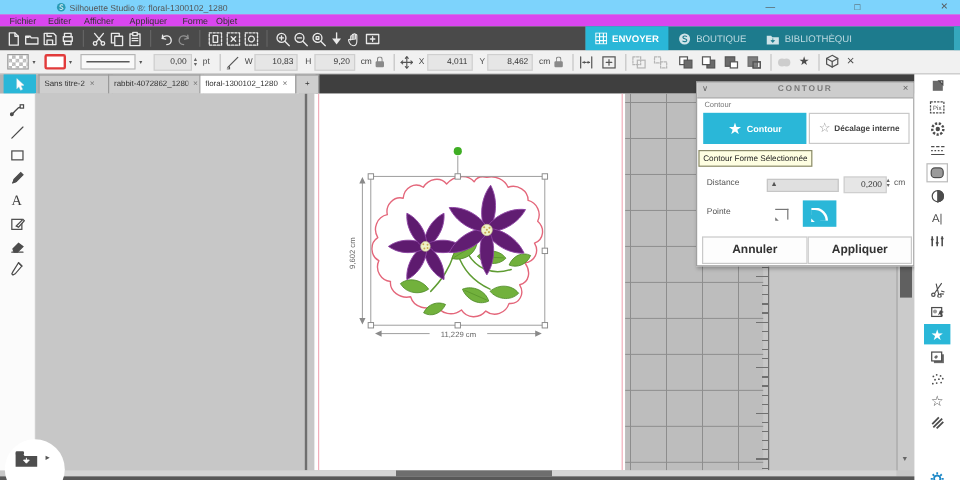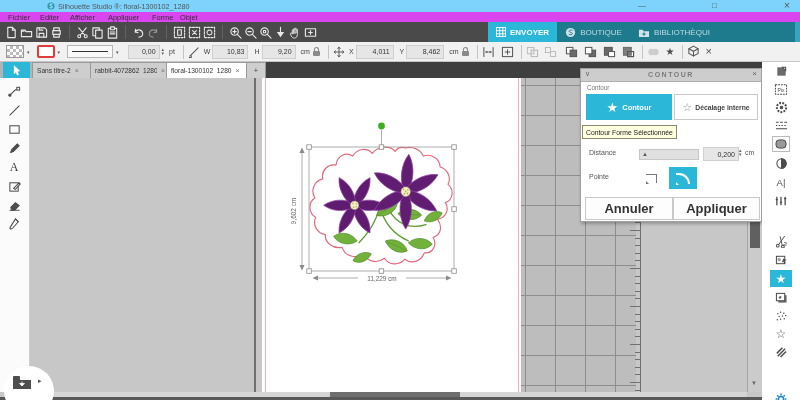--- a/index.html
+++ b/index.html
@@ -18,21 +18,21 @@
   .lock{width:7px;height:5px;background:#8a8a8a;border-radius:1px;position:relative;margin-left:3px;margin-top:3px;}
   .lock:before{content:"";position:absolute;top:-3.5px;left:1px;width:3.5px;height:3.5px;border:1px solid #8a8a8a;border-bottom:none;border-radius:3px 3px 0 0;}
   .tab{height:15px;border:1px solid #9a9a9a;border-bottom:none;background:#cecece;display:flex;align-items:center;font-size:6.6px;color:#333;padding:0 4px;gap:4px;}
   .tab.active{background:#fff;}
   .tclose{color:#777;font-size:7px;}
   .pal{width:16px;height:15px;display:flex;align-items:center;justify-content:center;}
   .pal svg{stroke:#4c4c4c;fill:none;stroke-width:1.1;stroke-linecap:round;}
   .strip-icon{width:17px;height:15px;display:flex;align-items:center;justify-content:center;margin:0 auto;}
   .strip-icon svg{stroke:#4c4c4c;fill:none;stroke-width:1.1;}
   .navtab{display:flex;align-items:center;gap:4px;font-size:8px;color:#bfdbe2;padding:0 8px;height:20px;}
-  .btn{background:#fdfdfd;border:1px solid #c9c9c9;display:flex;align-items:center;justify-content:center;font-size:13px;font-weight:bold;color:#333;}
+  .btn{background:#fdfdfd;border:1px solid #c9c9c9;display:flex;align-items:center;justify-content:center;font-size:10px;font-weight:bold;color:#333;}
 </style>
 </head>
 <body>
 
 <div class="abs" style="left:0;top:0;width:800px;height:12px;background:#7dd3fc;">
   <div class="abs" style="left:47px;top:2px;">
     <svg width="8" height="8" viewBox="0 0 8 8">
         <circle cx="4" cy="4" r="3.6" fill="#2a9bb5"></circle>
         <path d="M5.6 2.4c-1.2-.9-2.9-.3-2.7.8.2 1 2.4.6 2.5 1.7.1 1-1.7 1.4-2.8.6" stroke="#fff" stroke-width=".8" fill="none"></path>
       </svg>

